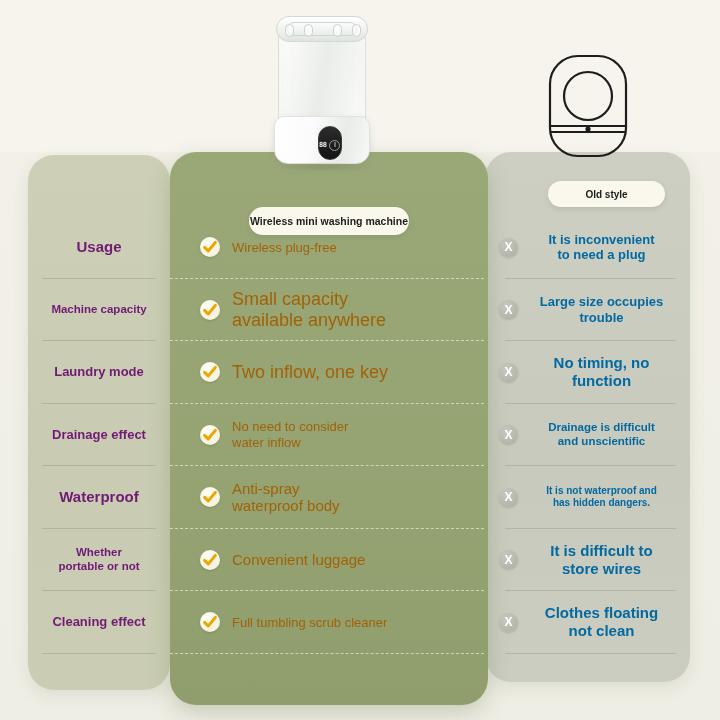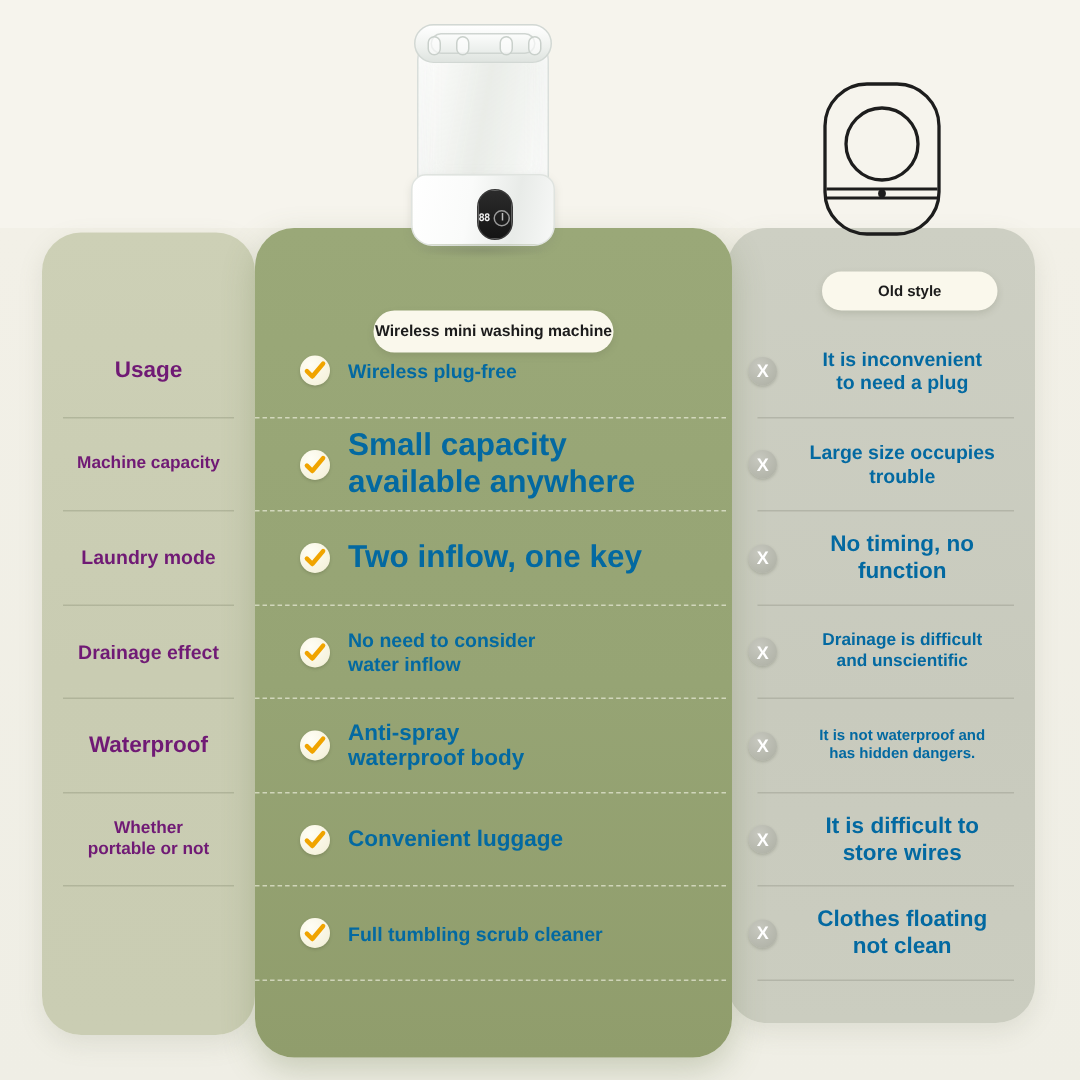--- a/index.html
+++ b/index.html
@@ -239,22 +239,22 @@
   .check {
     flex: 0 0 auto;
     width: 20px; height: 20px;
     border-radius: 50%;
     background: radial-gradient(circle at 35% 30%, #fffef5 0%, #f6f3df 70%, #eae6cf 100%);
     position: relative;
     box-shadow: 0 1px 2px rgba(70,75,50,.25);
   }
   .check svg { position: absolute; left: 2px; top: 2px; }
   .mid-text {
-    color: #0369a1;
-    font-weight: 700;
+    color: #a16207;
+    font-weight: 400;
     line-height: 1.18;
   }
 
   
   .col-right .row {
     padding: 0 14px 0 14px;
     gap: 9px;
     justify-content: flex-start;
   }
   .col-right .row::after {
@@ -284,21 +284,21 @@
     line-height: 1.2;
     text-align: center;
     flex: 1 1 auto;
   }
 
   
   .fs-xs { font-size: 10px; }
   .fs-s  { font-size: 11.5px; }
   .fs-m  { font-size: 13px; }
   .fs-l  { font-size: 15px; }
-  .fs-xl { font-size: 21px; }
+  .fs-xl { font-size: 18px; }
 </style>
 </head>
 <body>
 
 <div id="stage">
 
   <div class="bg-top"></div>
   <div class="bg-bottom"></div>
 
   <div class="panel panel-left"></div>
@@ -346,20 +346,23 @@
       </div>
     <div class="row">
         <span class="lbl fs-m">Drainage effect</span>
       </div>
     <div class="row">
         <span class="lbl fs-l">Waterproof</span>
       </div>
     <div class="row">
         <span class="lbl fs-s">Whether<br>portable or not</span>
       </div>
+    <div class="row">
+        <span class="lbl fs-m">Cleaning effect</span>
+      </div>
   </div>
 
   <div class="col col-mid">
     <div class="row">
       <span class="check">
           <svg width="16" height="16" viewBox="0 0 16 16">
             <path d="M2.6 8.4 L6.2 12 L13.4 3.4" stroke="#f0a400" stroke-width="3" fill="none" stroke-linecap="round" stroke-linejoin="round"></path>
           </svg>
         </span>
       <span class="mid-text fs-m">Wireless plug-free</span>

